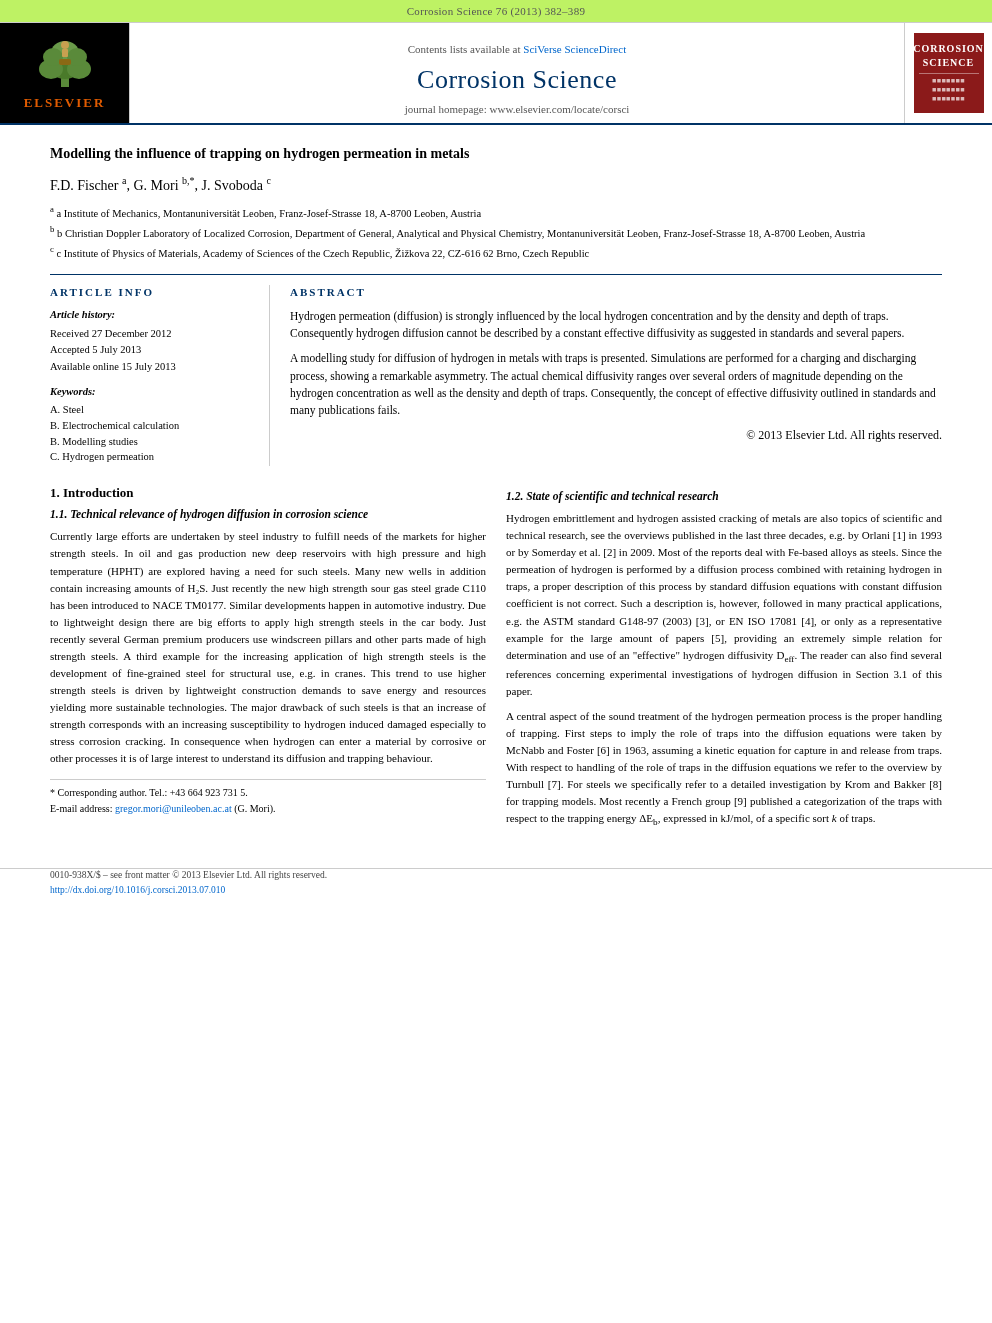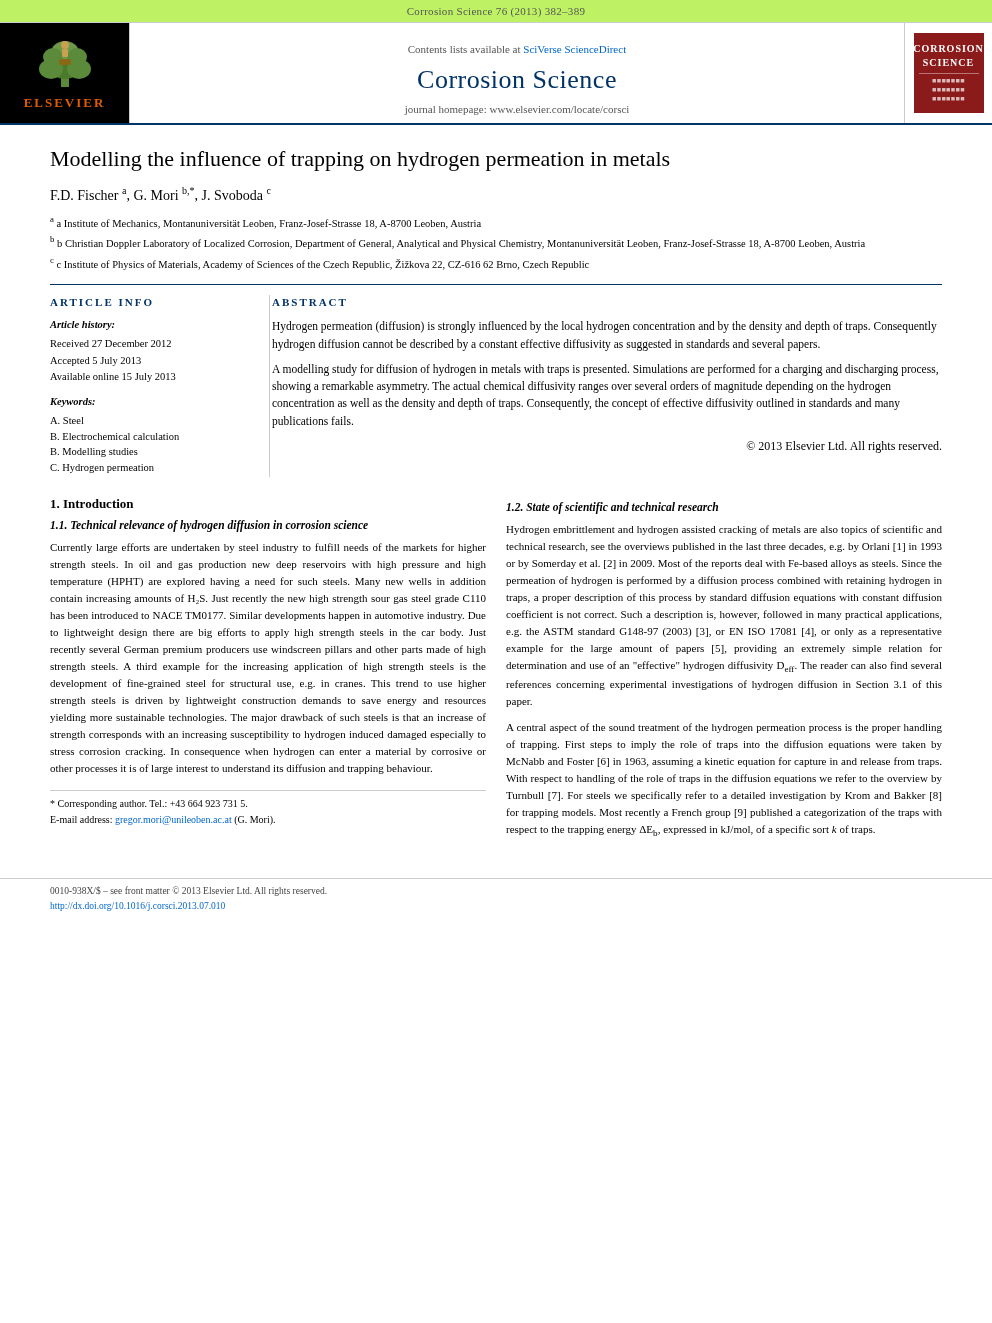--- a/index.html
+++ b/index.html
@@ -110,22 +110,22 @@
       font-weight: bold;
       text-align: center;
       letter-spacing: 0.5px;
     }
     
     .main-content {
       padding: 20px 50px 20px 50px;
     }
     
     .article-title {
-      font-size: 22px;
-      font-weight: normal;
+      font-size: 14px;
+      font-weight: bold;
       color: #000;
       margin-bottom: 10px;
       line-height: 1.3;
     }
     .authors-line {
       font-size: 14px;
       margin-bottom: 8px;
     }
     .author-sup {
       font-size: 10px;
@@ -136,21 +136,21 @@
       color: #000;
       margin-bottom: 12px;
       line-height: 1.5;
     }
     .affil-line {
       margin-bottom: 2px;
     }
     
     .two-col-section {
       display: flex;
-      gap: 2px;
+      gap: 20px;
       border-top: 1px solid #003366;
       padding-top: 10px;
       margin-bottom: 10px;
     }
     .article-info-col {
       width: 220px;
       min-width: 220px;
       border-right: 1px solid #ccc;
       padding-right: 15px;
     }
@@ -239,21 +239,21 @@
       border-top: 1px solid #ccc;
       margin-top: 12px;
       padding-top: 6px;
       font-size: 10px;
     }
     .footnote-line {
       margin-bottom: 2px;
     }
     .bottom-bar {
       border-top: 1px solid #ccc;
-      padding: 6px 50px;
+      padding: 0 50px;
       display: flex;
       justify-content: space-between;
       align-items: flex-end;
       font-size: 9.5px;
       color: #444;
       margin-top: 10px;
     }
     .bottom-left {
       display: flex;
       flex-direction: column;

